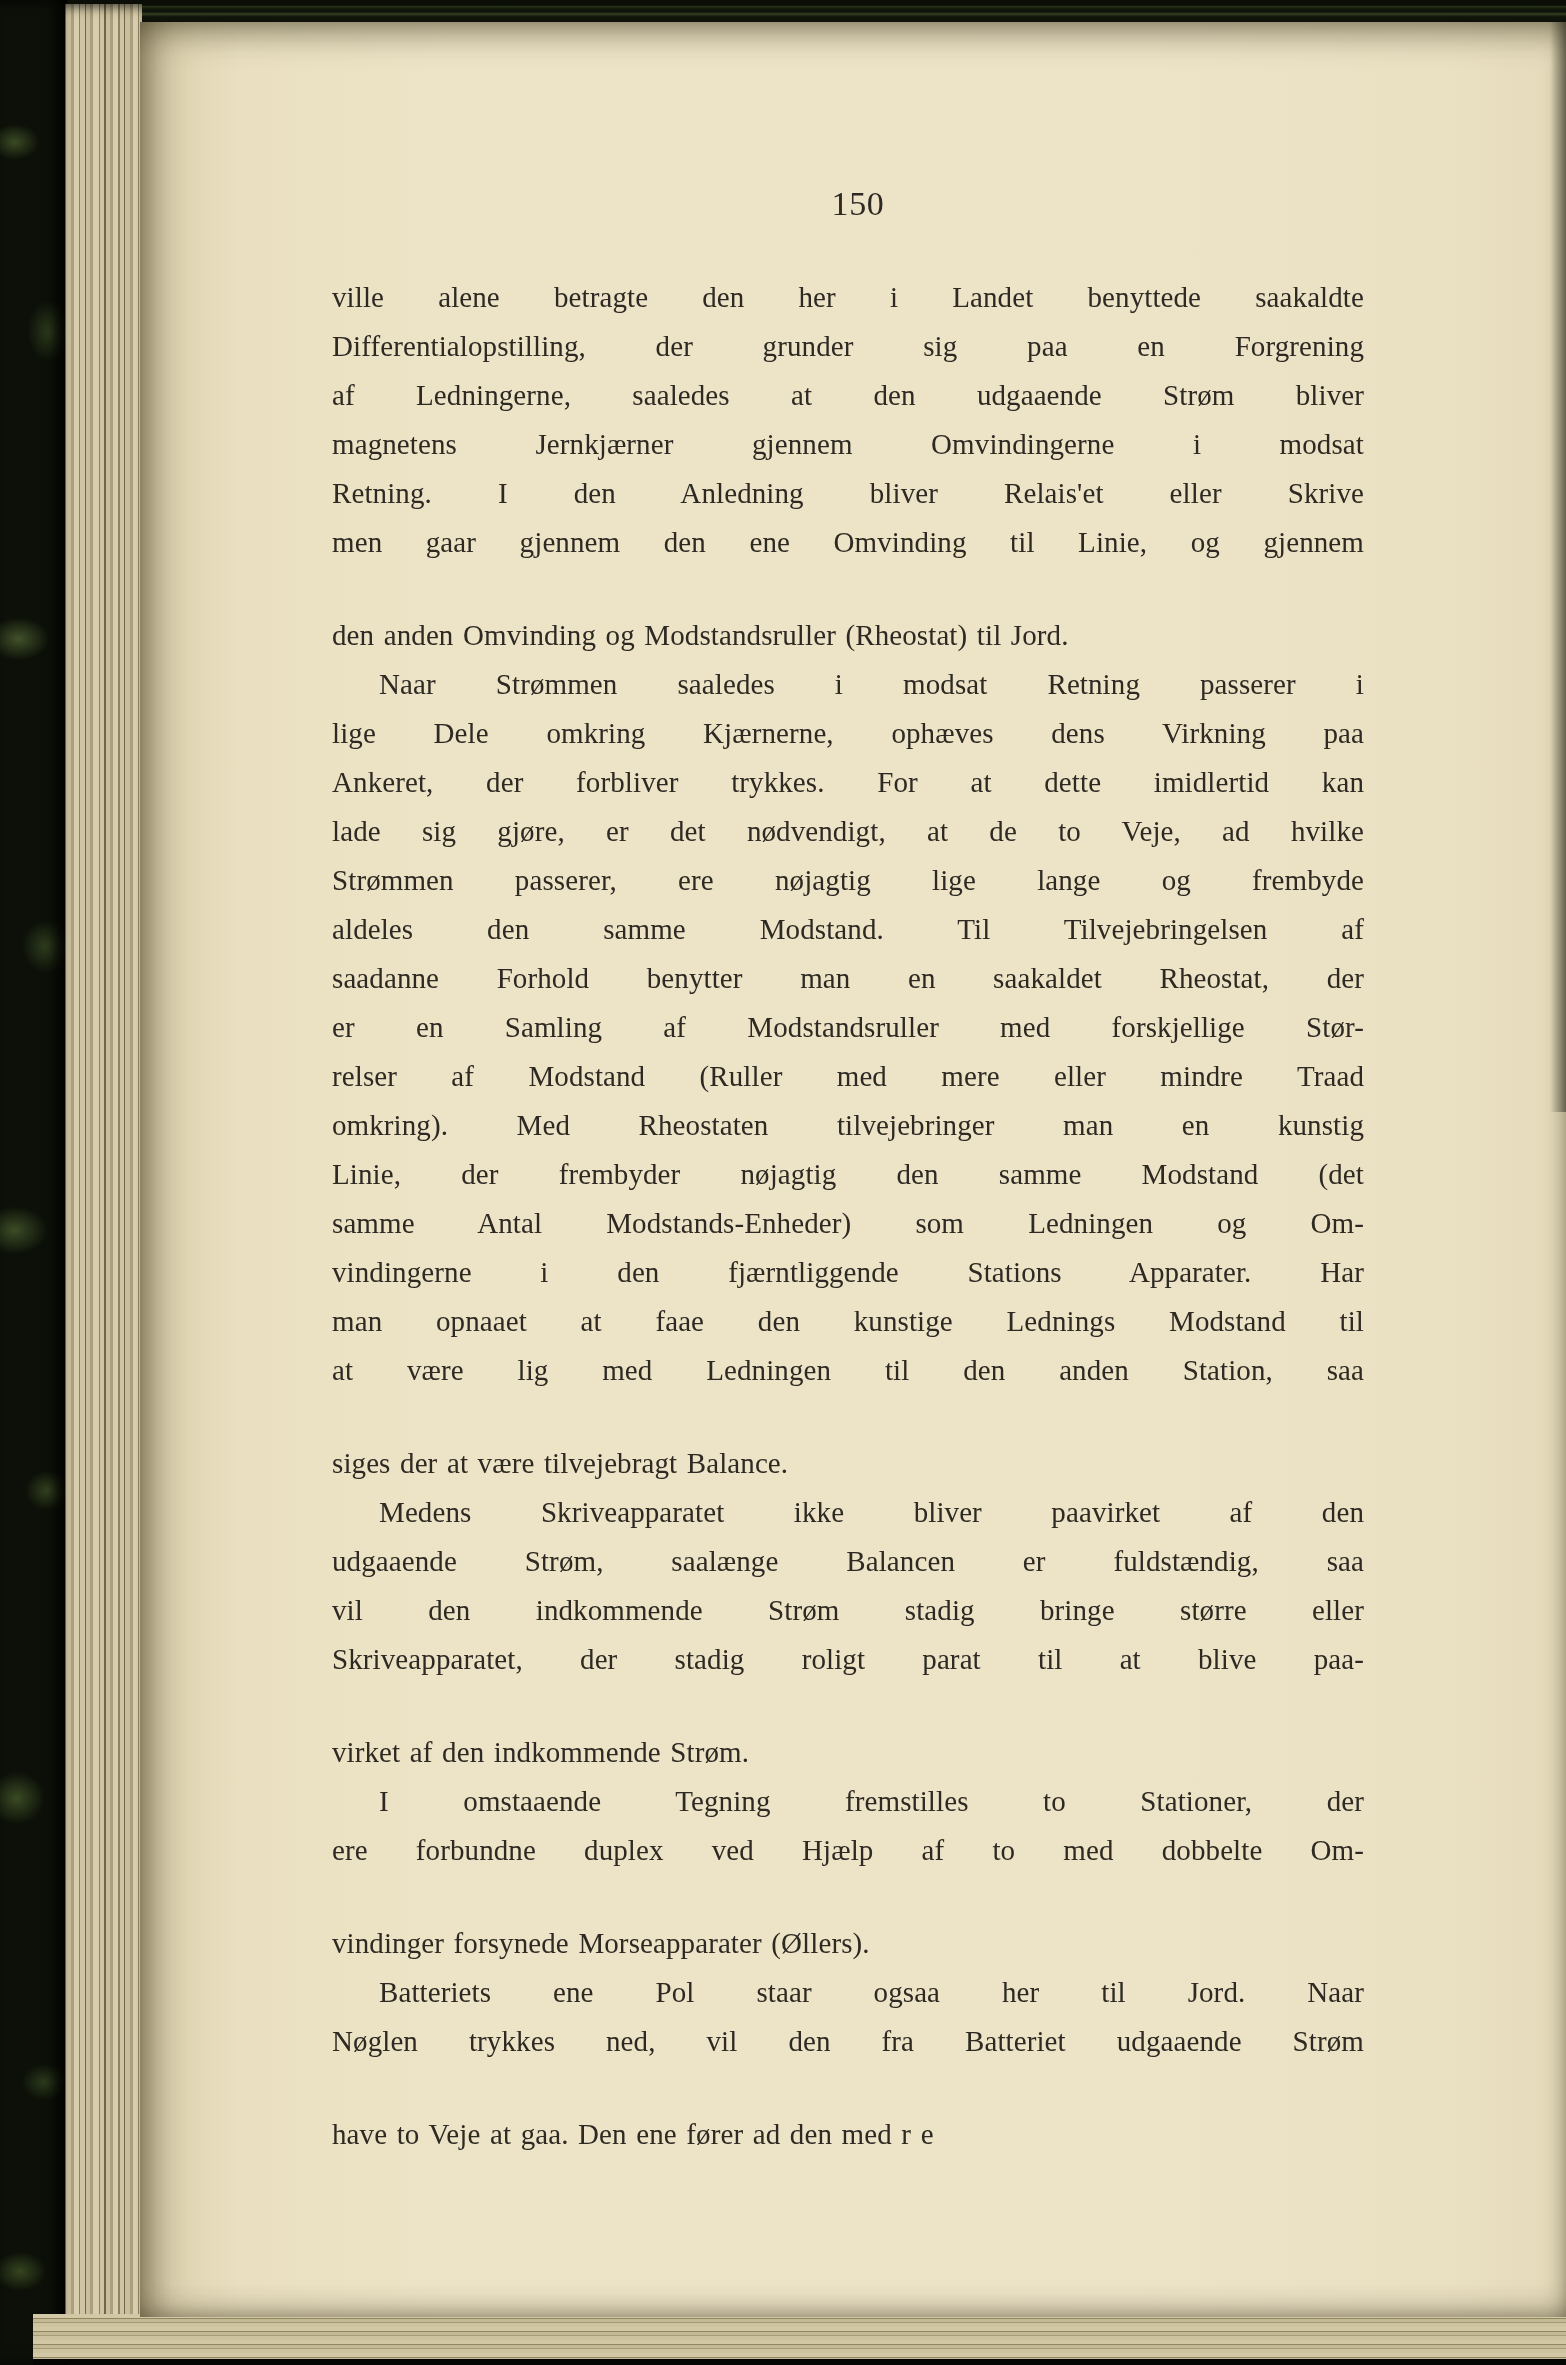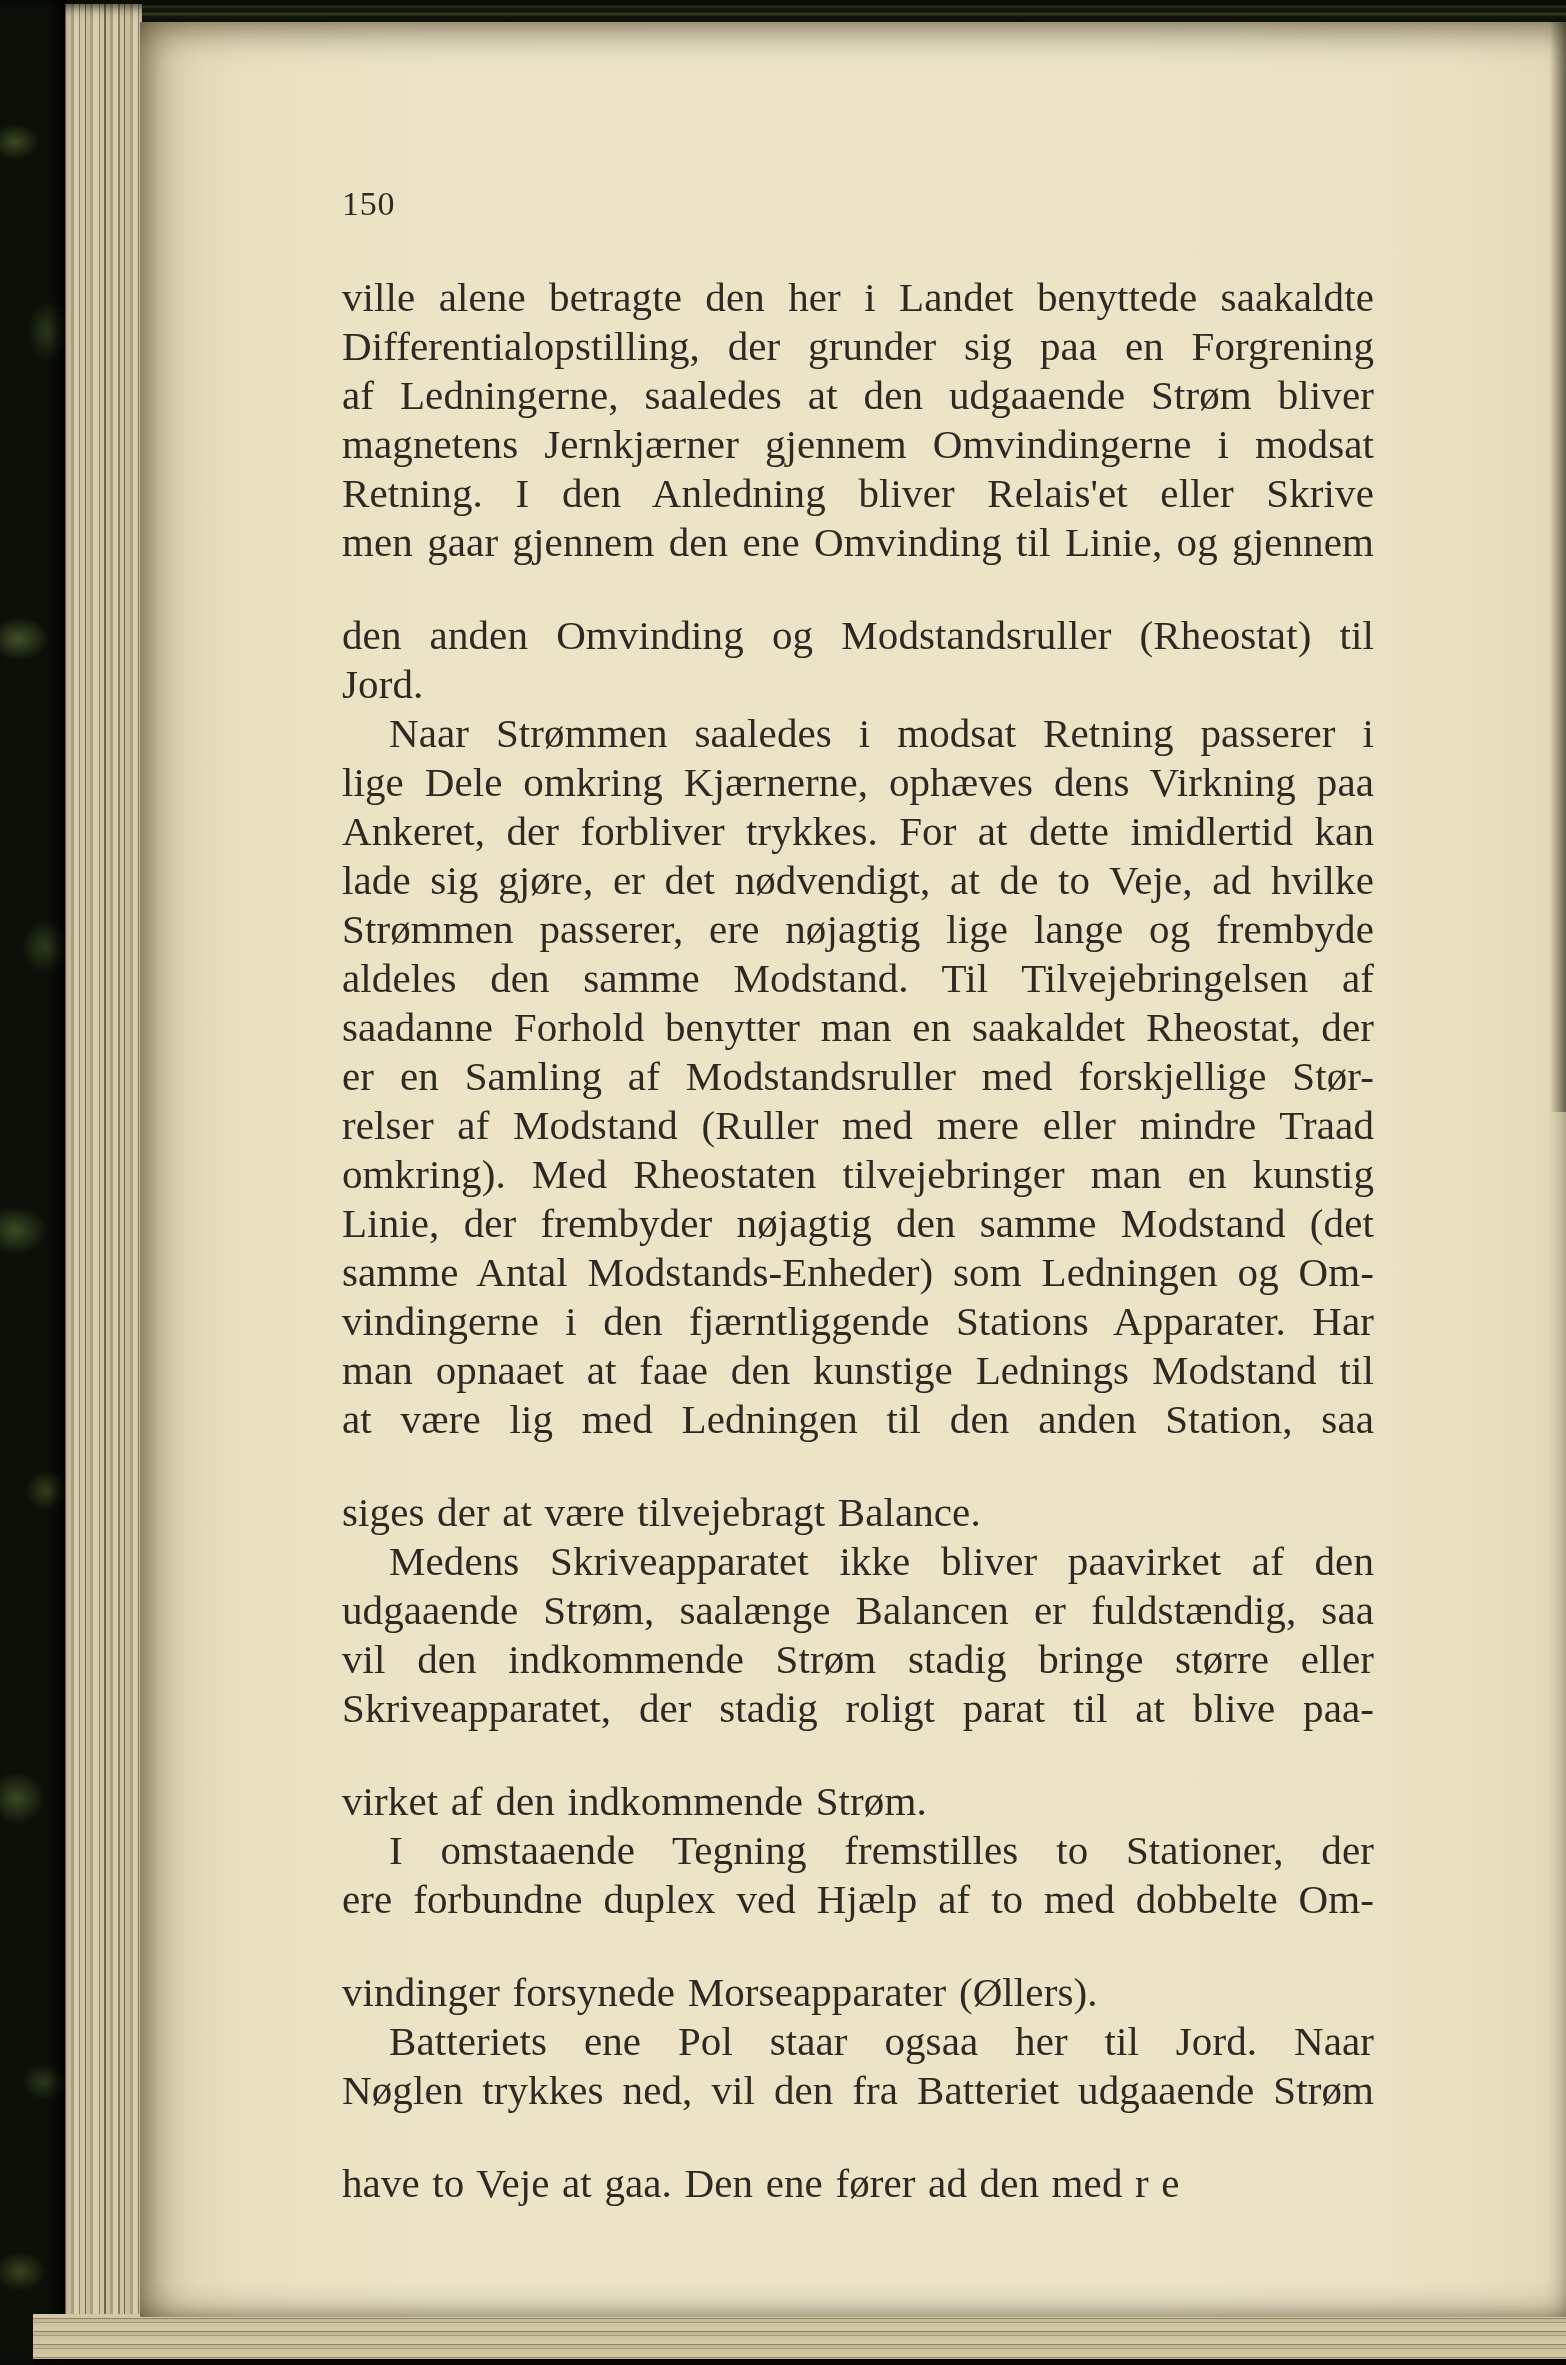--- a/index.html
+++ b/index.html
@@ -68,28 +68,28 @@
       inset 25px 0 47px -19px rgba(60,52,28,.55),
       inset -10.2px 0 22px -13px rgba(60,52,28,.35);
   }
   .page::after {
     content:""; position:absolute; right:0; top:0; width:16px; height:1090px;
     background:linear-gradient(90deg, rgba(0,0,0,0), rgba(14,16,8,.45));
   }
 
   .page-number {
     position:absolute; left:202px; top:163px; width:1032px;
-    text-align:left;
+    text-align:center;
     font-size:34px; letter-spacing:0.7px;
     color:var(--ink,#2e2a23);
   }
 
   .text-block {
-    position:absolute; left:202px; top:251px; width:1032px;
-    font-size:41px; line-height:49px;
+    position:absolute; left:192px; top:251px; width:1032px;
+    font-size:29px; line-height:49px;
     color:var(--ink,#2e2a23);
     word-spacing:2.2px;
     letter-spacing:0.1px;
   }
   .line { text-align:justify; text-align-last:justify; }
   .line.last { text-align-last:left;margin-top:44px; }
   .line.first-indent { text-indent:47px; }
 </style>
 </head>
 <body>

